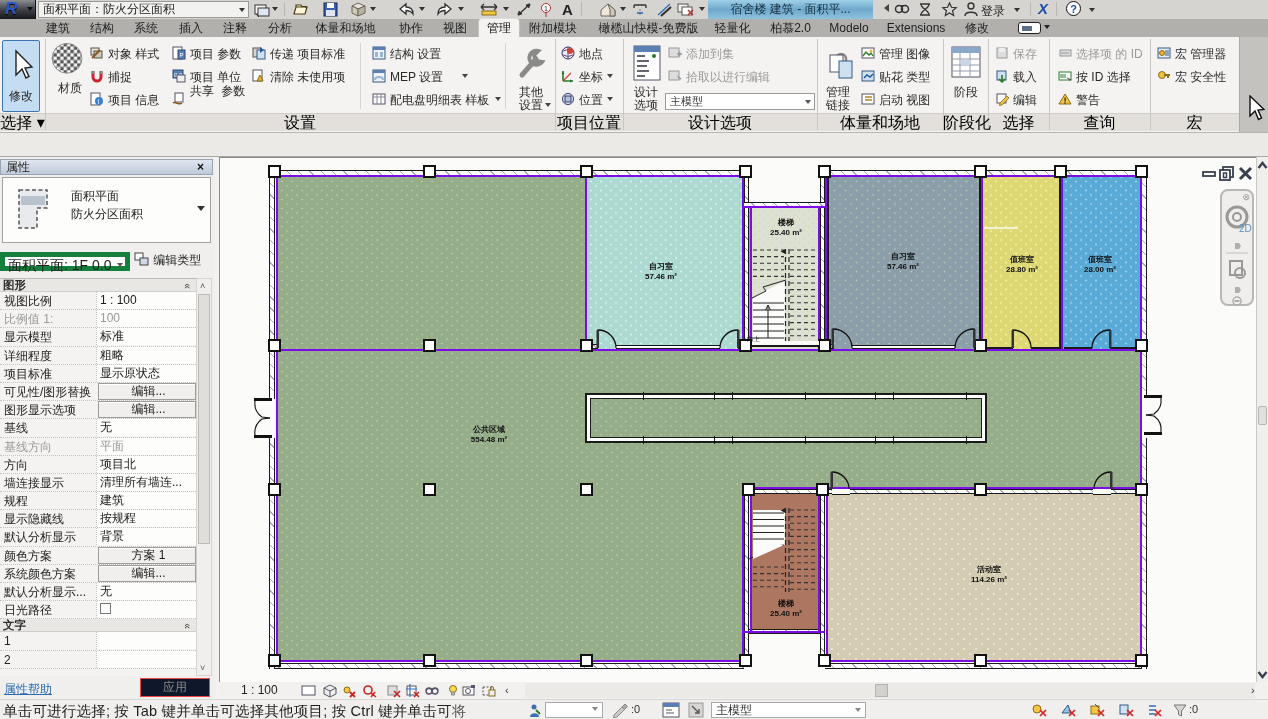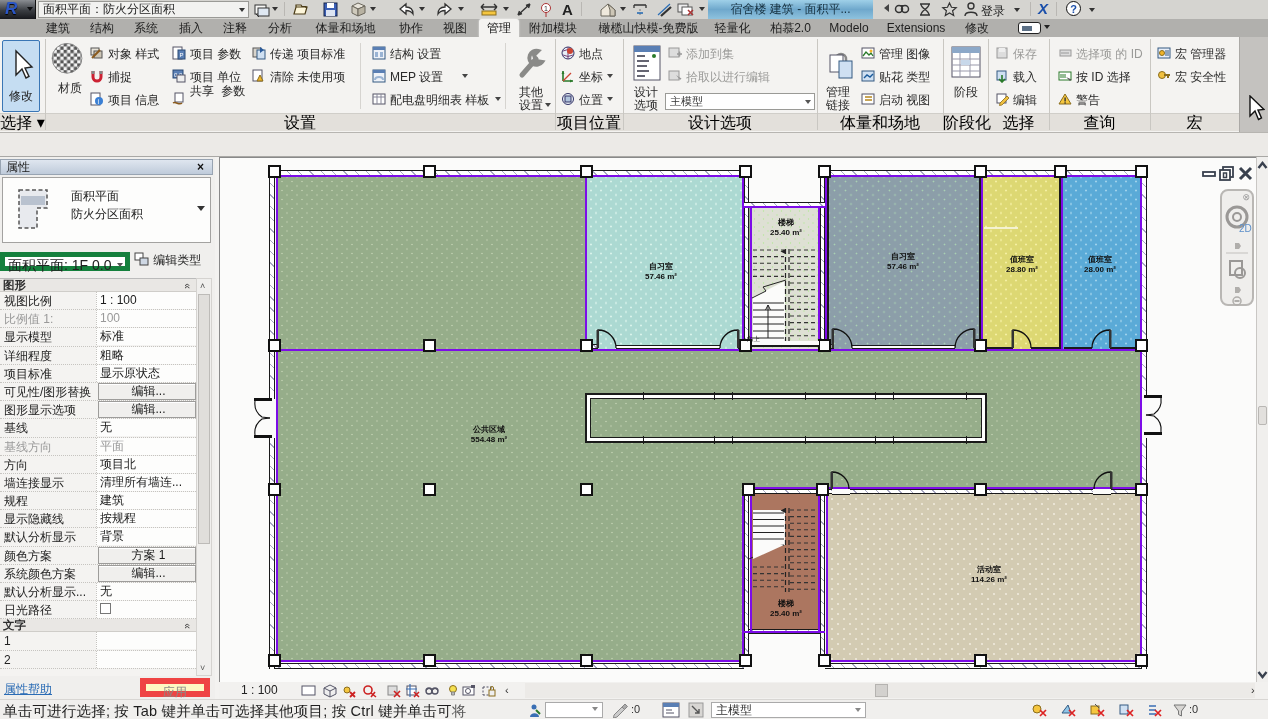--- a/index.html
+++ b/index.html
@@ -52,21 +52,21 @@
 .ghead { position:relative; height:13px; background:#e9e7e4; border-bottom:1px solid #cfcdc9; color:#2e2e2e; font-weight:bold; padding-left:3px; line-height:12px; font-size:11.5px; }
 .ghead .chev { position:absolute; right:6px; top:1px; font-weight:normal; font-size:10px; color:#444; transform:rotate(90deg); }
 .prow { position:relative; height:18.2px; border-bottom:1px dotted #c6c4c0; }
 .prow .pl { position:absolute; left:4px; top:2px; width:88px; height:14px; line-height:14px; color:#222; overflow:hidden; white-space:nowrap; }
 .prow .pv { position:absolute; left:96px; top:0; width:100px; height:17px; line-height:17px; padding-left:3px; background:#fdfdfc; border-left:1px dotted #c6c4c0; color:#1a1a1a; overflow:hidden; white-space:nowrap; }
 .prow .pv.btn { background:#f0efed; border:1px solid #9d9c9a; text-align:center; margin:0px 1px; width:98px; height:17px; line-height:15px; box-shadow:inset 0 1px 0 #fff; }
 .prow.gray .pl, .prow.gray .pv { color:#999; }
 #pscroll { position:absolute; left:196px; top:121px; width:16px; height:398px; background:#f0efed; border:1px solid #d5d3d0; }
 #pscroll .thumb { position:absolute; left:1px; top:15px; width:12px; height:250px; background:#e0dedb; border:1px solid #bdbbb8; }
 #phelp { position:absolute; left:4px; top:524px; color:#2b6cb5; text-decoration:underline; font-size:12px; }
-#applybtn { position:absolute; left:140px; top:521px; width:70px; height:19px; background:#fef9c3; border:6px solid #ef4444; color:#8a8a88; text-align:center; line-height:17px; font-size:12px; }
+#applybtn { position:absolute; left:140px; top:521px; width:70px; height:19px; background:#0f172a; border:1px solid #ef4444; color:#8a8a88; text-align:center; line-height:17px; font-size:12px; }
 
 
 #canvas { position:absolute; left:219px; top:157px; width:1037px; height:525px; background:#fbfbfa; border-left:1px solid #898989; border-top:1px solid #898989; overflow:hidden; }
 #vscroll { position:absolute; left:1256px; top:157px; width:12px; height:542px; background:#f0efed; border-left:1px solid #c9c7c4; }
 
 
 .fill { position:absolute; }
 .dots-green { background-color:#96ad8a; background-image:radial-gradient(circle, #b7c8a8 0.7px, transparent 1.15px),radial-gradient(circle, #b7c8a8 0.7px, transparent 1.15px); background-size:10px 9px; background-position:0 0, 5.0px 4.5px; }
 .dots-cyan { background-color:#acd9d2; background-image:radial-gradient(circle, #d8f2ea 0.8px, transparent 1.25px),radial-gradient(circle, #d8f2ea 0.8px, transparent 1.25px); background-size:10px 9px; background-position:0 0, 5.0px 4.5px; }
 .dots-bgray { background-color:#8c9ea9; background-image:radial-gradient(circle, #a9d0b2 0.7px, transparent 1.15px),radial-gradient(circle, #a9d0b2 0.7px, transparent 1.15px); background-size:11px 9px; background-position:0 0, 5.5px 4.5px; }

